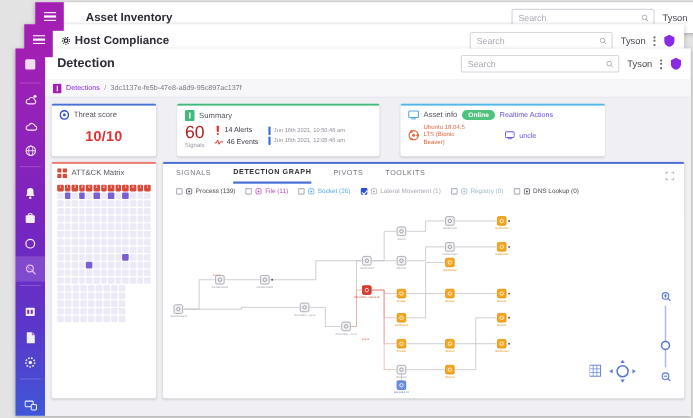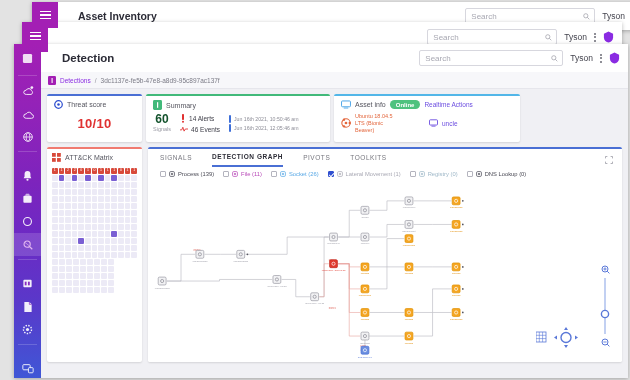--- a/index.html
+++ b/index.html
@@ -45,40 +45,40 @@
   .content { position:absolute; left:41px; top:72px; width:587px; height:306px;
      background:#f0f0f4; overflow:hidden; }
   .crumb { height:17px; display:flex; align-items:center; gap:4px; padding-left:7px;
      background:#f7f7fa; border-bottom:1px solid #e6e6ec; }
   .crumb .bico { width:8px; height:9px; }
   .crumb .c1 { font-size:6.5px; color:#8a2be2; }
   .crumb .sl { font-size:6.5px; color:#9a9aa4; }
   .crumb .c2 { font-size:6.5px; color:#7a7a85; }
 
   
-  .cards { display:flex; gap:4px; padding:5px 6px 0 6px; }
+  .cards { display:flex; gap:19px; padding:5px 6px 0 6px; }
   .card { background:#fff; border-radius:2px; box-shadow:0 1px 2px rgba(0,0,0,.12);
      position:relative; overflow:hidden; padding:6px 7px; }
   .card:before { content:""; position:absolute; left:0; top:0; right:0; height:2px; }
   .c-threat { width:95px; height:48px; } .c-threat:before { background:#4a6fd4; }
   .c-toolkit { width:86px; height:48px; } .c-toolkit:before { background:#f07a70; }
   .c-summary { width:184px; height:48px; } .c-summary:before { background:#41b97a; }
   .c-asset { width:186px; height:48px; } .c-asset:before { background:#52b6e8; }
 
   .chead { display:flex; align-items:center; gap:4px; }
   .chead .t { font-size:7px; color:#55555f; }
   .scorebig { font-size:13px; font-weight:bold; color:#e03131; text-align:center;
      margin-top:7px; letter-spacing:.3px; }
   .tk-title { font-size:7px; color:#f0625a; font-weight:bold; }
   .tk-row { display:flex; align-items:center; gap:4px; margin-top:5px; }
   .tk-val { font-size:7.5px; color:#3c3c46; font-weight:bold; }
 
   .sum-body { display:flex; gap:9px; margin-top:3px; align-items:flex-start; }
   .sg { text-align:center; }
-  .sg .n { font-size:12px; color:#14532d; font-weight:bold; line-height:1.05; }
+  .sg .n { font-size:16px; color:#b91c1c; font-weight:normal; line-height:1.05; }
   .sg .l { font-size:5.5px; color:#9a9aa4; }
   .sline { display:flex; align-items:center; gap:3px; margin-bottom:2px; }
   .sline .tx { font-size:6.5px; color:#3c3c46; }
   .ts { display:flex; align-items:center; gap:3px; margin-bottom:1px; }
   .ts .tt { font-size:5.2px; color:#8d8d97; }
   .bar { width:2px; height:8px; background:#3e6fd9; border-radius:1px; }
 
   .badge { background:#4fc27e; color:#fff; font-size:6px; border-radius:7px;
      padding:1.5px 6px; font-weight:bold; }
   .rta { font-size:6.5px; color:#6b4de0; }
@@ -143,20 +143,27 @@
           </div>
         <svg class="blogo" viewBox="0 0 12 13">
           <path d="M6 0.5 L11 3 L11 7 C11 10 8.5 12 6 12.5 C3.5 12 1 10 1 7 L1 3 Z" fill="#8a2be2"></path>
         </svg>
       </div>
     </div>
   </div>
 
   <div class="win win2">
     <div class="winbar" style="height:30px">
+      <div style="margin-left:34px;display:flex;align-items:center;gap:4px">
+        <svg width="8" height="8" viewBox="0 0 10 10">
+          <circle cx="5" cy="5" r="2" fill="none" stroke="#2b2b36" stroke-width="1.4"></circle>
+          <circle cx="5" cy="5" r="4" fill="none" stroke="#2b2b36" stroke-width="1.2" stroke-dasharray="1.4 1.4"></circle>
+        </svg>
+        <div class="wtitle">Host Compliance</div>
+      </div>
       <div class="wright" style="height:30px">
         <div class="srch">
           <span>Search</span>
           <svg class="mg" viewBox="0 0 10 10">
             <circle cx="4" cy="4" r="3" fill="none" stroke="#9a9aa4" stroke-width="1"></circle>
             <line x1="6.2" y1="6.2" x2="9" y2="9" stroke="#9a9aa4" stroke-width="1"></line>
           </svg>
         </div>
         <div class="user">Tyson</div>
         <div class="kebab">
@@ -166,21 +173,21 @@
           </div>
         <svg class="blogo" viewBox="0 0 12 13">
           <path d="M6 0.5 L11 3 L11 7 C11 10 8.5 12 6 12.5 C3.5 12 1 10 1 7 L1 3 Z" fill="#8a2be2"></path>
         </svg>
       </div>
     </div>
   </div>
 
   <div class="win win3">
     <div class="winbar">
-      <div class="wtitle" style="margin-left:48px;font-size:11.5px">Detection</div>
+      <div class="wtitle" style="margin-left:38px;font-size:11.5px">Detection</div>
       <div class="wright">
         <div class="srch" style="width:144px">
           <span>Search</span>
           <svg class="mg" viewBox="0 0 10 10">
             <circle cx="4" cy="4" r="3" fill="none" stroke="#9a9aa4" stroke-width="1"></circle>
             <line x1="6.2" y1="6.2" x2="9" y2="9" stroke="#9a9aa4" stroke-width="1"></line>
           </svg>
         </div>
         <div class="user">Tyson</div>
         <div class="kebab">

